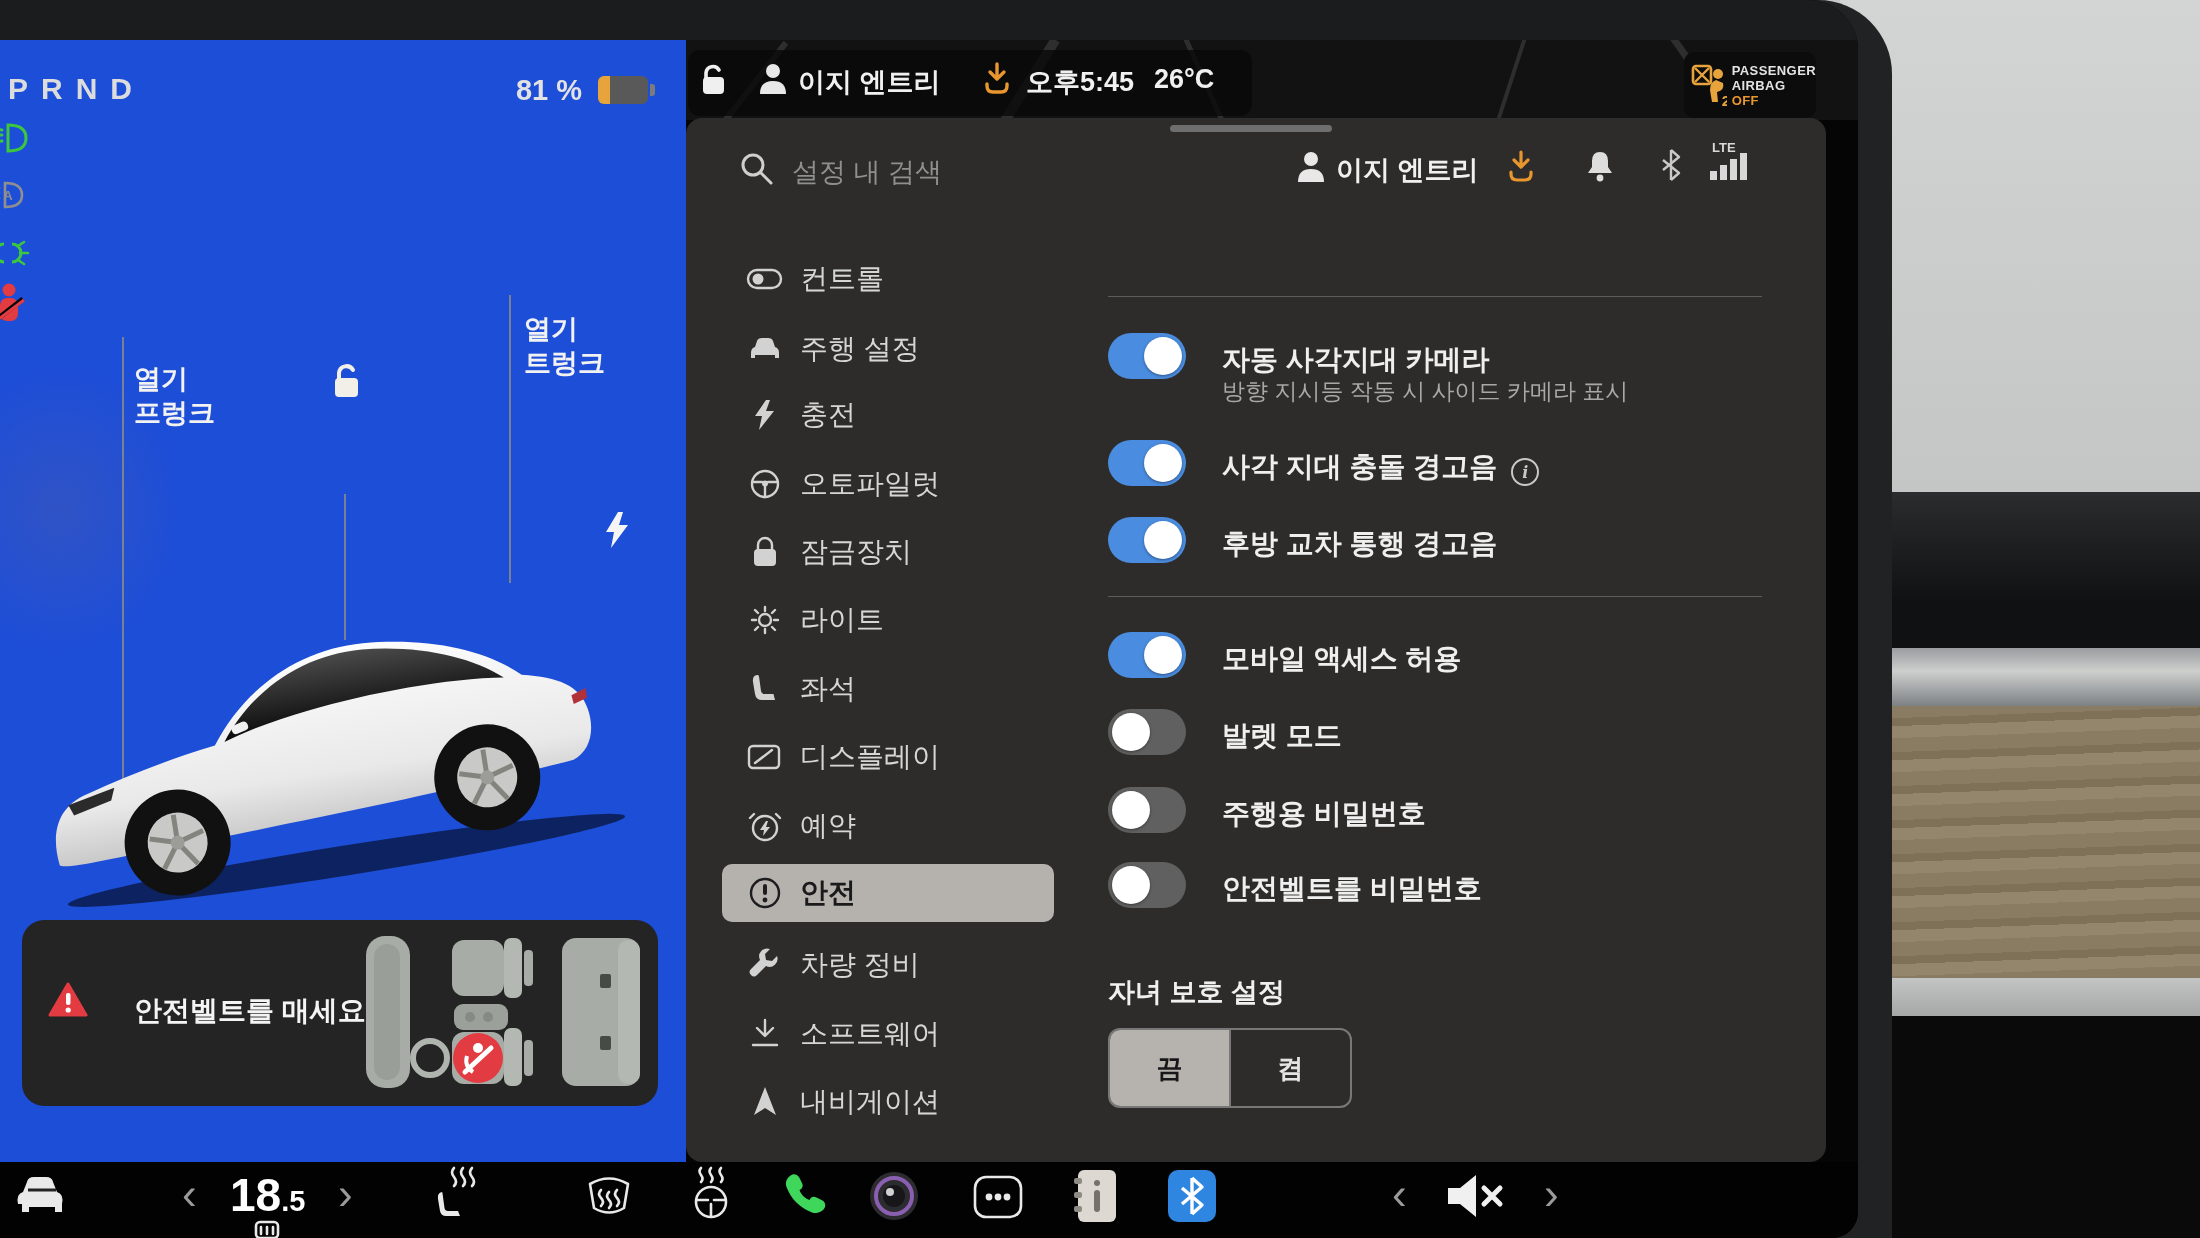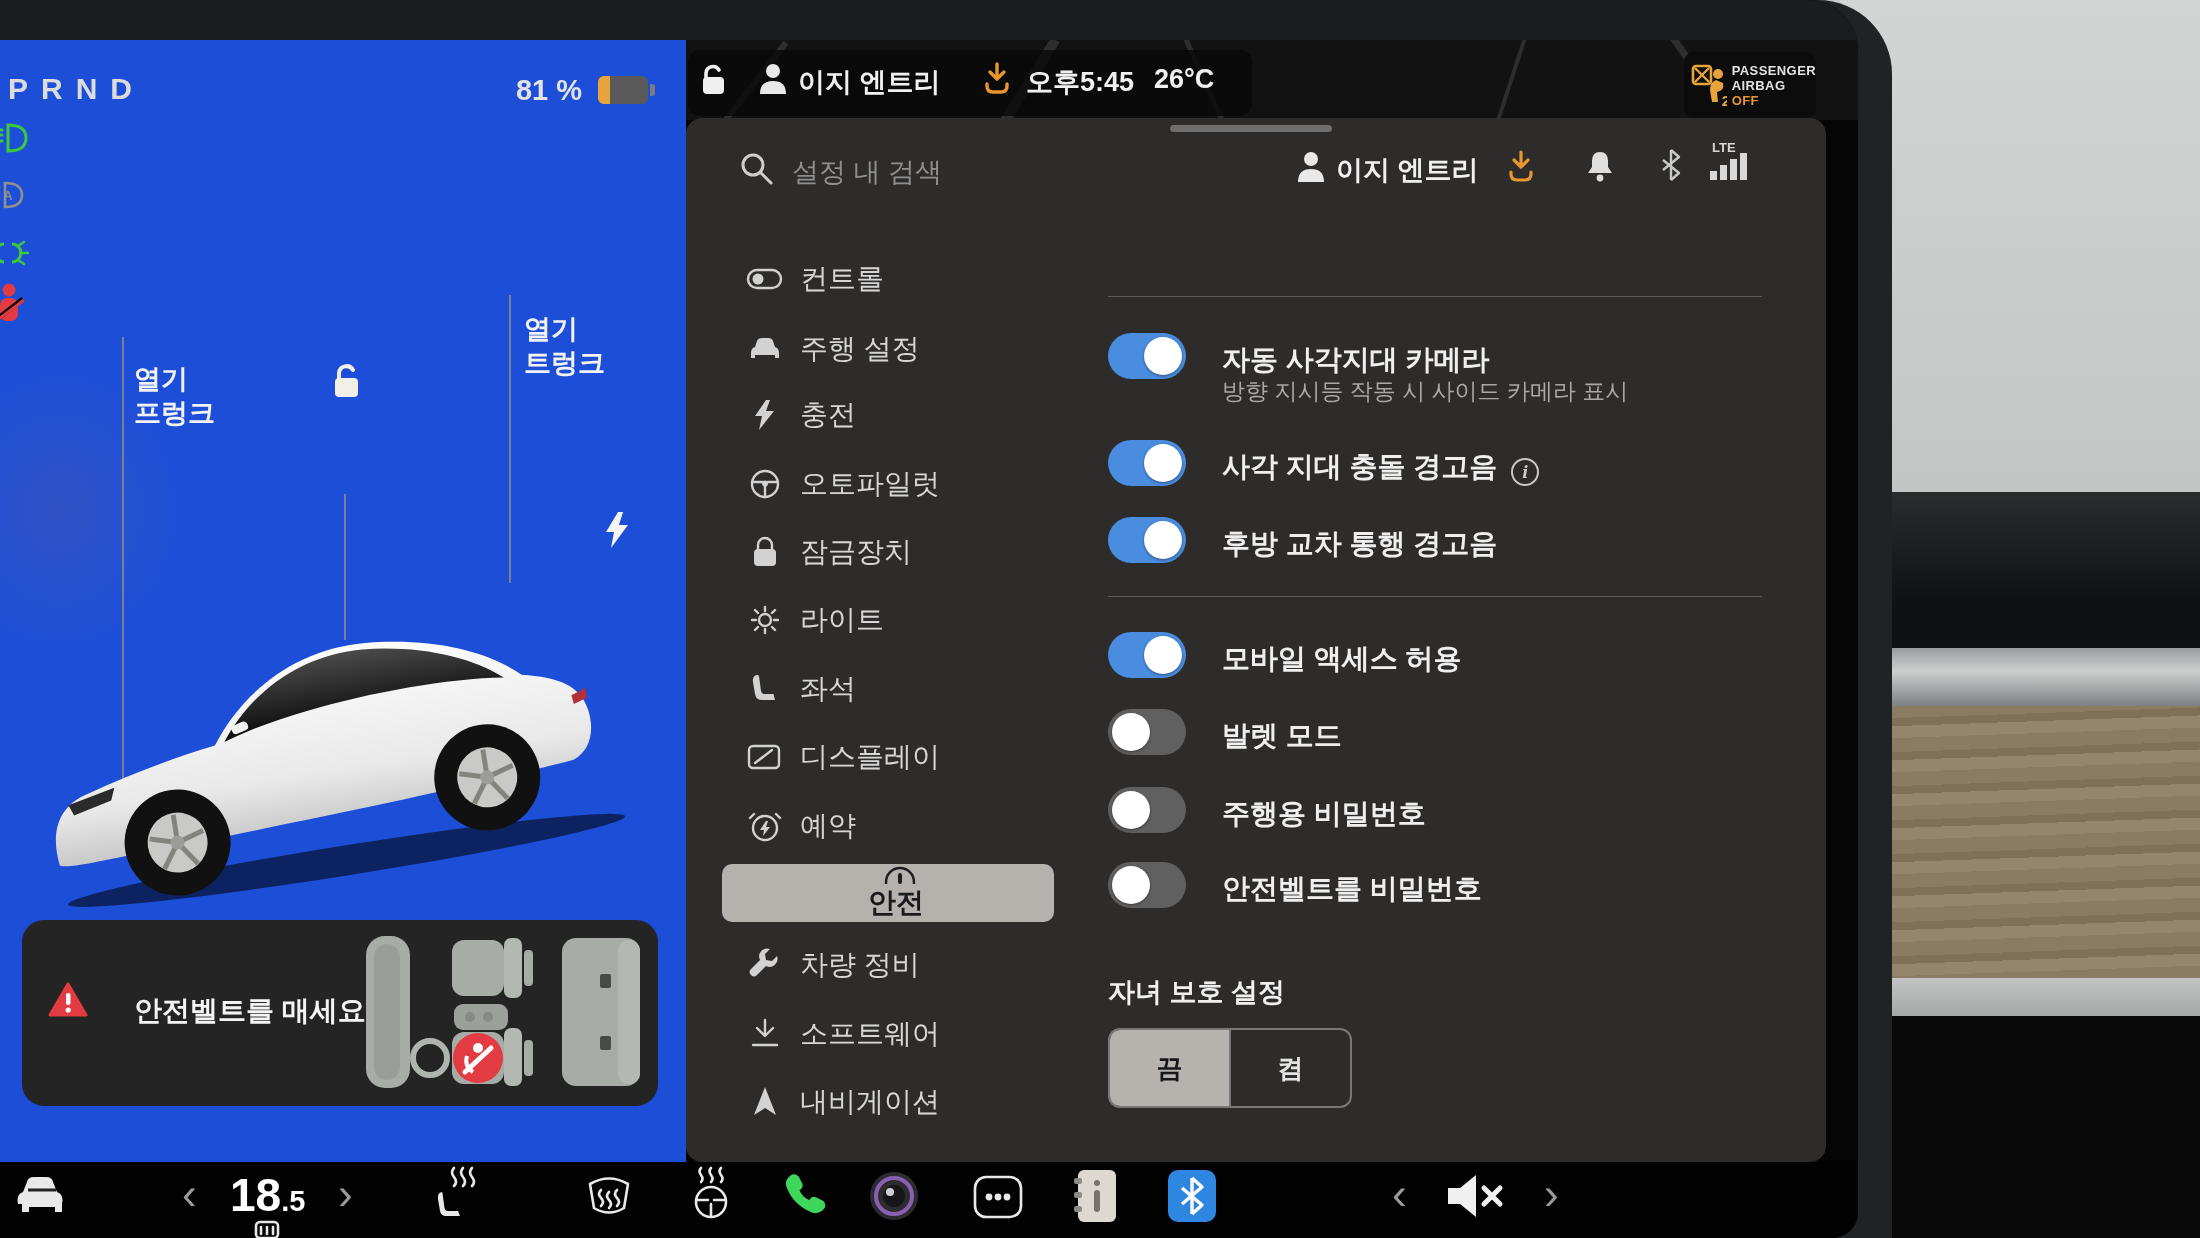--- a/index.html
+++ b/index.html
@@ -41,21 +41,21 @@
   .badge-lines{font-size:13px;font-weight:700;color:#e3e3e3;line-height:15px;margin-left:5px;letter-spacing:.4px;}
   .badge-off{color:#e8962e;}
   
   .panel{left:686px;top:118px;width:1140px;height:1044px;background:#2d2c2a;border-radius:16px;}
   .handle{left:484px;top:7px;width:162px;height:7px;background:#6e6e6e;border-radius:4px;}
   .search-ph{font-size:27px;color:#8f8f8f;}
   .acct{font-size:27px;font-weight:700;color:#f0f0f0;}
   .side-item{left:36px;width:332px;height:58px;border-radius:10px;display:flex;align-items:center;
              color:#d6d6d6;position:absolute;}
   .side-item .slab{font-size:28px;font-weight:500;margin-left:16px;}
-  .side-item.selected{background:#b5b2ae;color:#1a1a1c;flex-direction:column;}
+  .side-item.selected{background:#b5b2ae;color:#1a1a1c;}
   .side-item.selected .slab{font-weight:700;}
   .side-item svg{margin-left:24px;}
   .side-item .ic{stroke:#d2d2d2;fill:none;stroke-width:2.4;stroke-linecap:round;stroke-linejoin:round;}
   .side-item .icf{fill:#d2d2d2;stroke:none;}
   .side-item.selected .ic{stroke:#1d1d1f;}
   .side-item.selected .icf{fill:#1d1d1f;}
   .divider{left:422px;width:654px;height:1px;background:#5c5c5c;position:absolute;}
   .srow{left:422px;height:46px;display:flex;align-items:flex-end;position:absolute;}
   .slabel{font-size:28px;font-weight:700;color:#efefef;margin-left:36px;white-space:nowrap;}
   .ssub{left:536px;font-size:23px;color:#a8a8a8;position:absolute;white-space:nowrap;}

